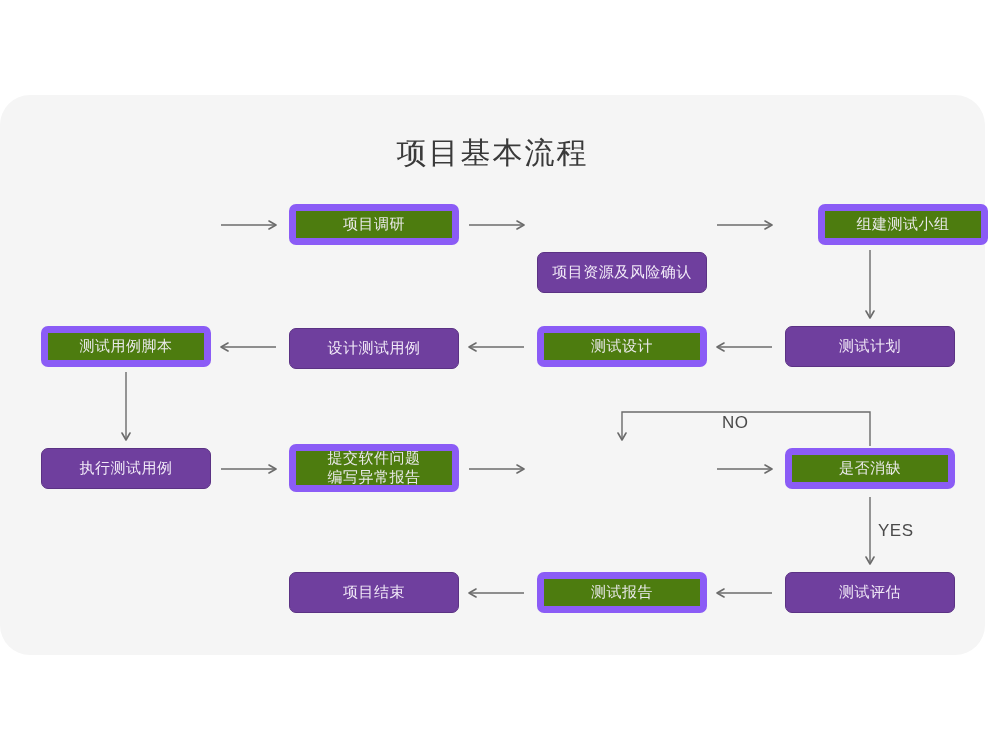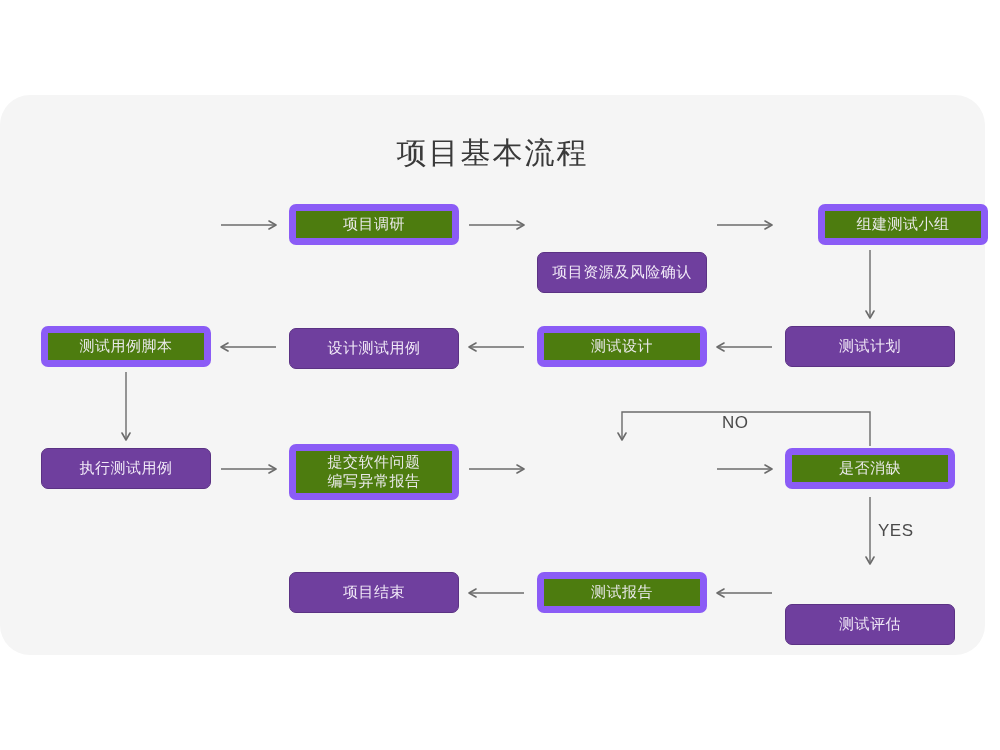--- a/index.html
+++ b/index.html
@@ -55,21 +55,21 @@
     background: #6f3f9e;
     border: 1px solid #5b3284;
     color: #f1e9f7;
   }
   .node.gray {
     background: #4d7c0f;
     border: 7px solid #8b5cf6;
     color: #e9e9e9;
   }
   .node.tall {
-    height: 56px;
+    height: 48px;
   }
   .node .label2 { display: block; }
 
   
   #links {
     position: absolute;
     left: 0; top: 0;
     width: 1000px; height: 750px;
     pointer-events: none;
   }
@@ -186,17 +186,17 @@
   </div>
 
   <div class="node purple" style="left:289px; top:572px;">
     <span>项目结束</span>
   </div>
 
   <div class="node gray" style="left:537px; top:572px;">
     <span>测试报告</span>
   </div>
 
-  <div class="node purple" style="left:785px; top:604px;justify-content:center;">
+  <div class="node purple" style="left:785px; top:572px;justify-content:center;">
     <span>测试评估</span>
   </div>
 
 </div>
 
 </body></html>

